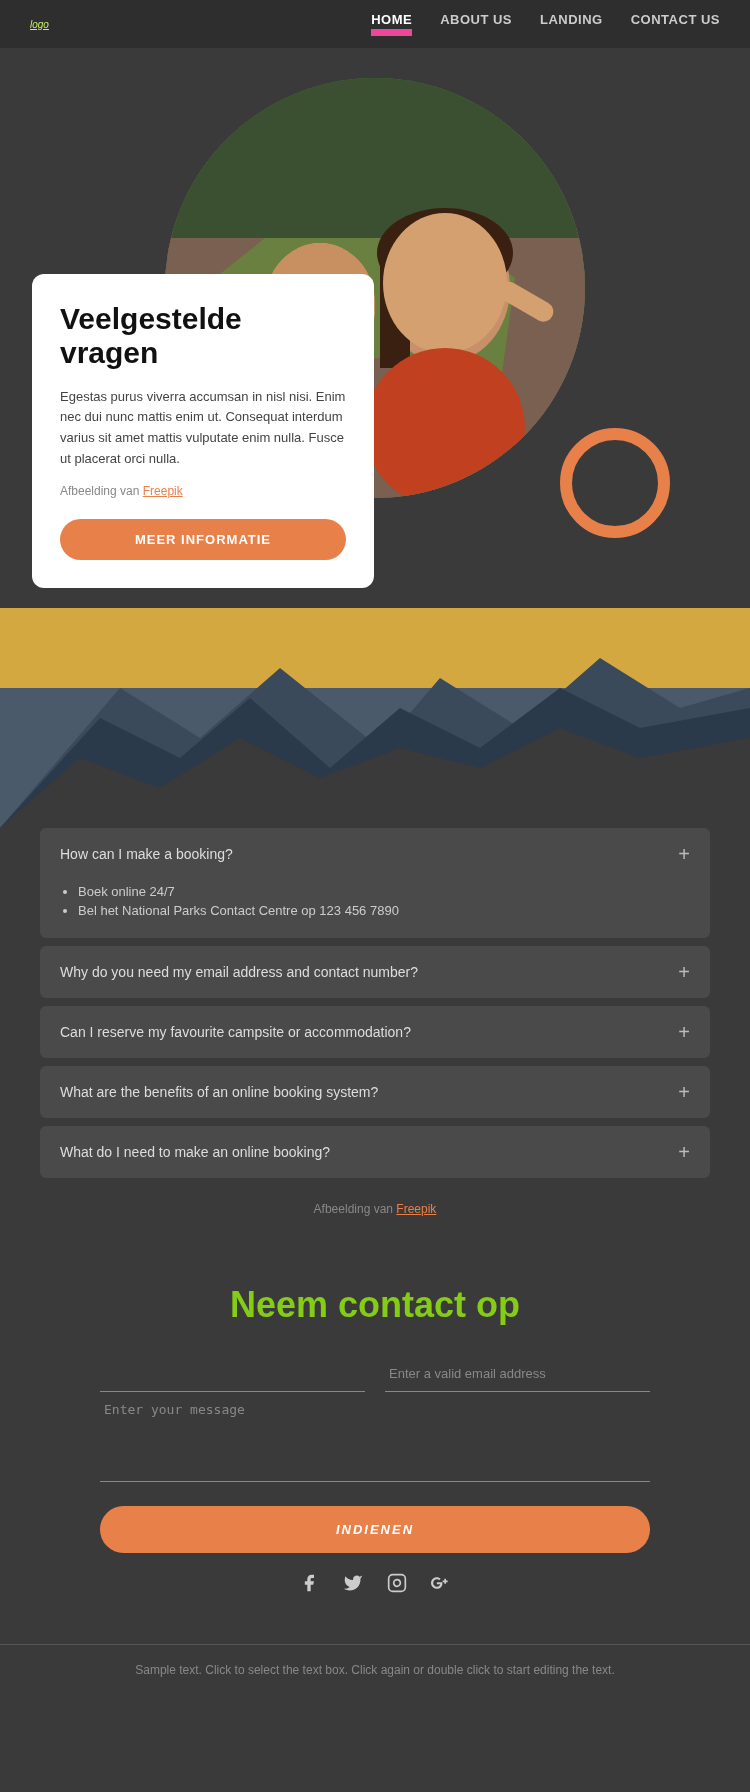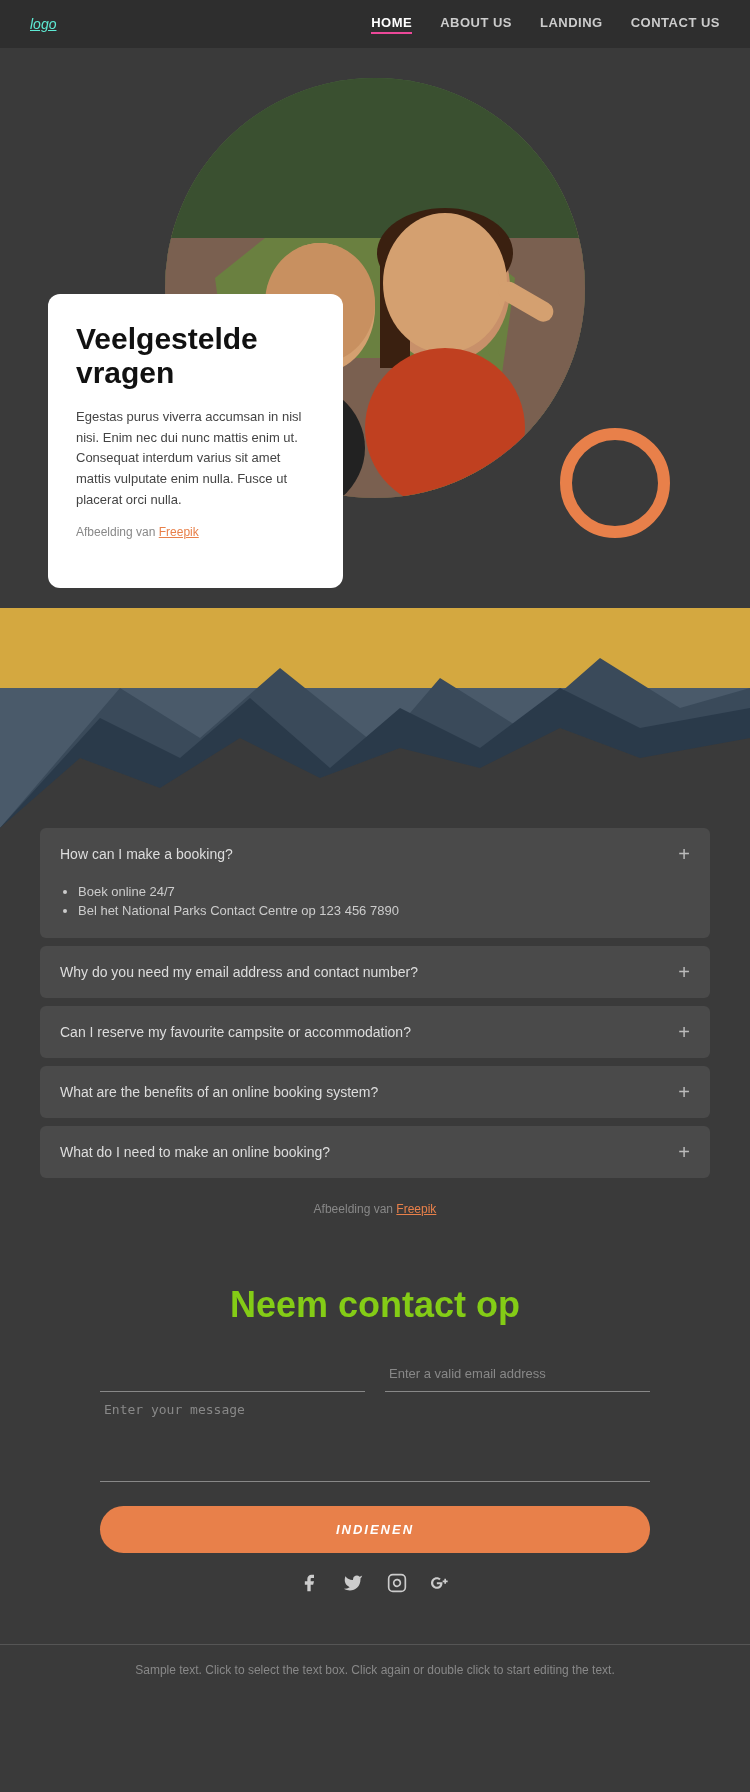--- a/index.html
+++ b/index.html
@@ -14,39 +14,39 @@
     
     nav {
       background: #2e2e2e;
       display: flex;
       align-items: center;
       justify-content: space-between;
       padding: 0 30px;
       height: 48px;
     }
     .nav-logo {
-      color: #5eead4;
-      font-size: 14px;
+      color: #bef264;
+      font-size: 10px;
       font-style: italic;
       text-decoration: underline;
     }
     .nav-links {
       display: flex;
       gap: 28px;
     }
     .nav-link {
       color: #ccc;
       text-decoration: none;
       font-size: 13px;
       font-weight: 600;
       letter-spacing: 0.5px;
     }
     .nav-link.active {
       color: #fff;
-      border-bottom: 2px solid #ec4899;
+      border-bottom: 7px solid #ec4899;
       padding-bottom: 2px;
     }
 
     
     .hero-section {
       background: #3a3a3a;
       position: relative;
       min-height: 560px;
       overflow: hidden;
     }
@@ -76,22 +76,22 @@
       bottom: 70px;
       width: 110px;
       height: 110px;
       border-radius: 50%;
       border: 12px solid #e8804a;
       background: transparent;
     }
     .hero-card {
       position: absolute;
       bottom: 20px;
-      left: 48px;
-      width: 295px;
+      left: 32px;
+      width: 342px;
       background: #fff;
       border-radius: 12px;
       padding: 28px 28px 28px 28px;
       color: #222;
       z-index: 10;
     }
     .hero-card h2 {
       font-size: 30px;
       font-weight: 800;
       line-height: 1.15;
@@ -339,20 +339,21 @@
 
   <div class="orange-circle-deco"></div>
 
   <div class="hero-card">
     <h2>Veelgestelde vragen</h2>
     <p>Egestas purus viverra accumsan in nisl nisi. Enim nec dui nunc mattis enim ut. Consequat interdum varius sit amet mattis vulputate enim nulla. Fusce ut placerat orci nulla.</p>
     <p class="freepik-note">
       <span>Afbeelding van</span>
       <a href="#">Freepik</a>
     </p>
+    <button class="btn-orange">MEER INFORMATIE</button>
   </div>
 </section>
 
 <section class="mountain-section">
   <div class="mountain-bg">
 
     <svg width="750" height="220" viewBox="0 0 750 220" xmlns="http://www.w3.org/2000/svg" style="position:absolute;bottom:0;left:0;">
       <rect width="750" height="220" fill="#c8a060"></rect>
 
       <rect width="750" height="100" fill="#d4a840"></rect>

